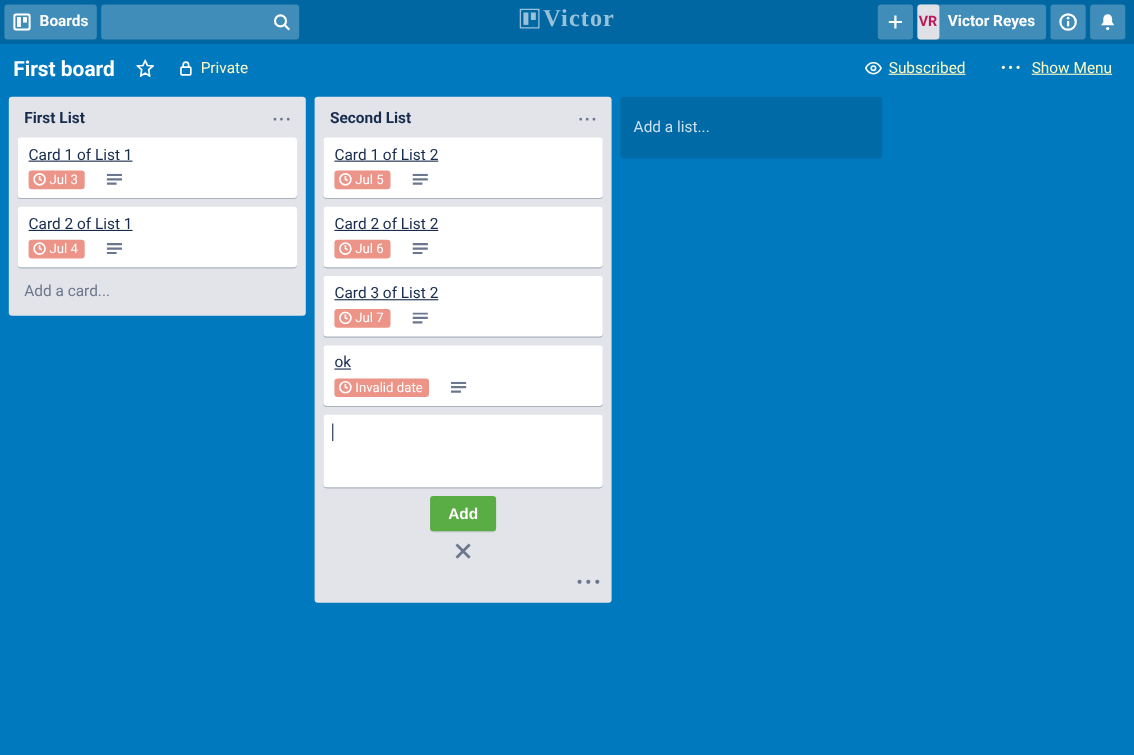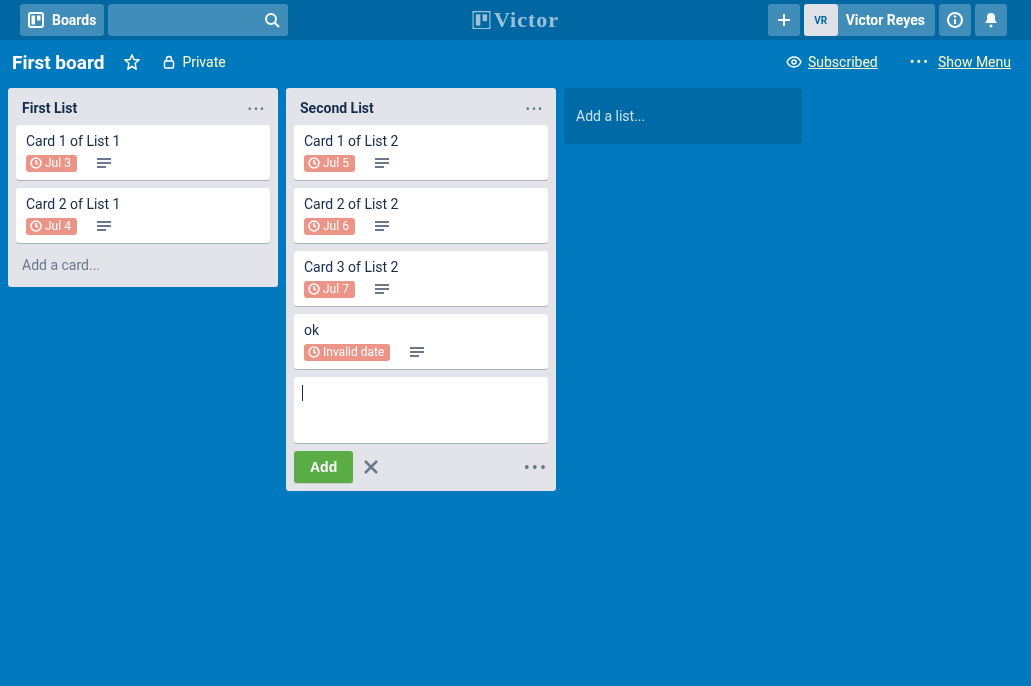--- a/index.html
+++ b/index.html
@@ -10,22 +10,22 @@
       height: 686px;
       overflow: hidden;
       color: #fff;
     }
 
     
     .top-header {
       height: 40px;
       background: rgba(0,0,0,0.15);
       display: flex;
-      align-items: center;
-      padding: 20px;
+      align-items: flex-start;
+      padding: 4px;
       position: relative;
     }
     .btn-header {
       background: rgba(255,255,255,0.25);
       border-radius: 3px;
       height: 32px;
       display: flex;
       align-items: center;
       padding: 0 8px;
       margin-right: 4px;
@@ -63,24 +63,24 @@
       background: rgba(255,255,255,0.25);
       border-radius: 3px;
       height: 32px;
       display: flex;
       align-items: center;
       padding-right: 10px;
       margin-right: 4px;
       cursor: pointer;
     }
     .avatar {
-      width: 34px; height: 32px;
+      width: 20px; height: 32px;
       background: #dfe1e6;
-      color: #0369a1;
-      font-size: 10px;
+      color: #be185d;
+      font-size: 13px;
       font-weight: bold;
       border-radius: 3px;
       display: flex;
       align-items: center;
       justify-content: center;
       margin-right: 8px;
     }
     .user-name { font-weight: bold; font-size: 14px; }
 
     
@@ -140,21 +140,21 @@
     .card {
       background: #fff;
       border-radius: 3px;
       box-shadow: 0 1px 0 rgba(9,30,66,0.25);
       padding: 8px 10px;
       margin-bottom: 8px;
       font-size: 14px;
       color: #172b4d;
       cursor: pointer;
     }
-    .card-title-text { margin-bottom: 6px; }
+    .card-title-text { margin-bottom: 6px; text-decoration: underline; }
     .badges { display: flex; align-items: center; gap: 20px; }
     .due-badge {
       background: #ec9488;
       color: #fff;
       border-radius: 3px;
       padding: 1px 6px 2px 4px;
       font-size: 12px;
       display: flex;
       align-items: center;
       gap: 3px;
@@ -184,20 +184,21 @@
       width: 100%;
       font-family: inherit;
       font-size: 14px;
       color: #172b4d;
       min-height: 50px;
     }
     .compose-controls {
       display: flex;
       align-items: center;
       gap: 8px;
+      flex-direction: column;
     }
     .btn-add {
       background: #5aac44;
       color: #fff;
       font-weight: 700;
       font-size: 14px;
       border: none;
       border-radius: 3px;
       padding: 8px 16px;
       cursor: pointer;

